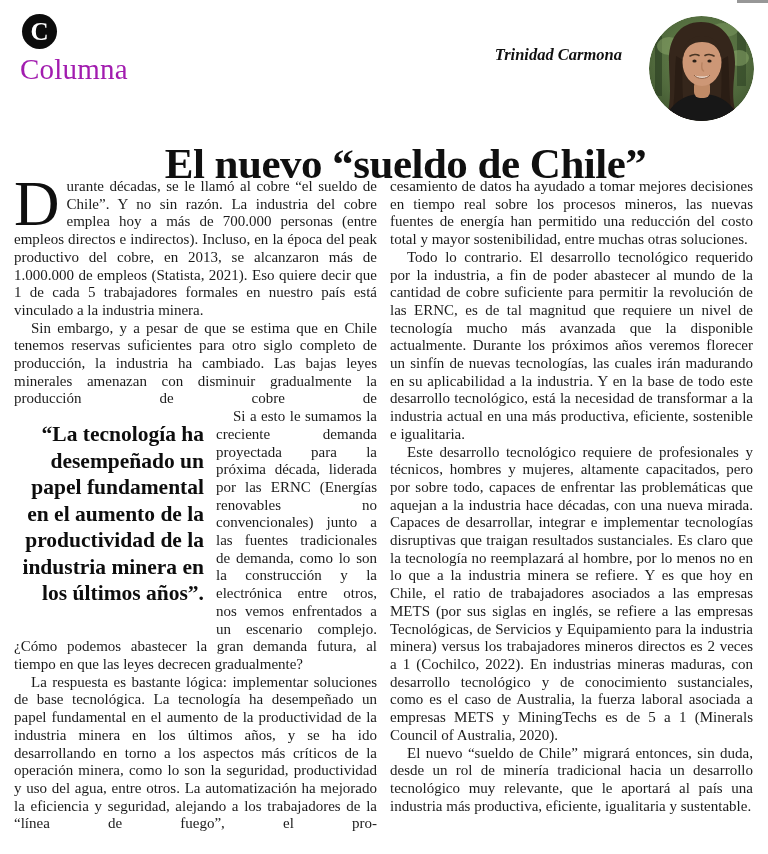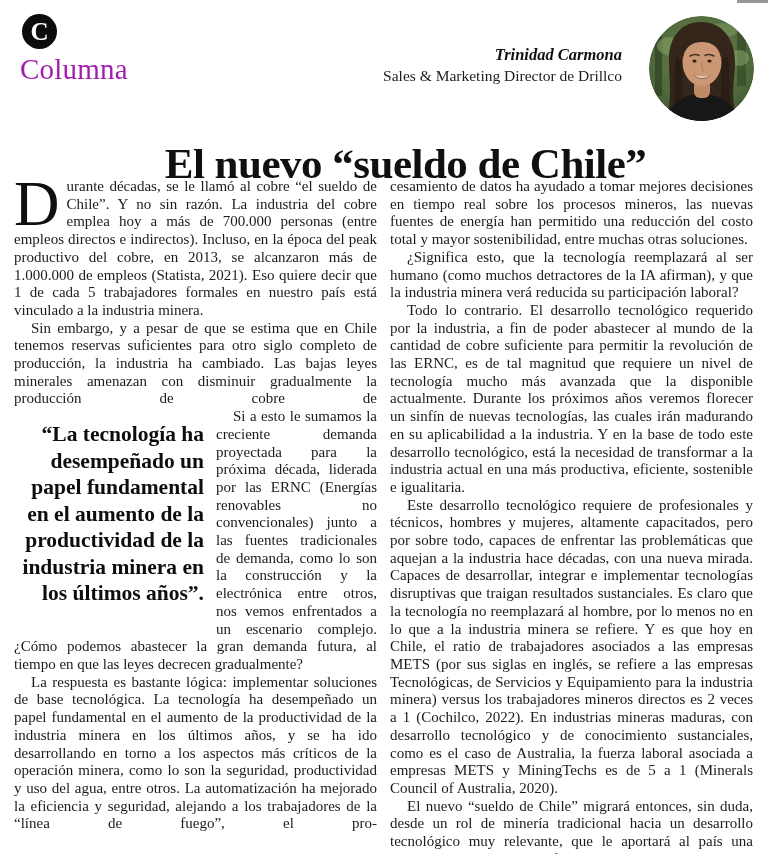--- a/index.html
+++ b/index.html
@@ -35,21 +35,20 @@
   <div class="topline"></div>
 
   <div class="header">
     <div class="logo">
       <span>C</span>
     </div>
     <div class="section-label">Columna</div>
 
     <div class="author">
       <div class="author-name">Trinidad Carmona</div>
-      <div class="author-title">Sales &amp; Marketing Director de Drillco</div>
     </div>
 
     <div class="avatar">
       <svg width="105" height="105" viewBox="0 0 105 105">
         <defs>
           <radialGradient id="bgGrad" cx="50%" cy="40%" r="75%">
             <stop offset="0%" stop-color="#6d8a52"></stop>
             <stop offset="60%" stop-color="#50693c"></stop>
             <stop offset="100%" stop-color="#394d2a"></stop>
           </radialGradient>
@@ -100,19 +99,18 @@
       <p class="fulljust">Sin embargo, y a pesar de que se estima que en Chile tenemos reservas suficientes para otro siglo completo de producción, la industria ha cambiado. Las bajas leyes minerales amenazan con disminuir gradualmente la producción de cobre de</p>
       <div>
         <aside class="pullquote">“La tecnología ha desempeñado un papel fundamental en el aumento de la productividad de la industria minera en los últimos años”.</aside>
         <p>Si a esto le sumamos la creciente demanda proyectada para la próxima década, liderada por las ERNC (Energías renovables no convencionales) junto a las fuentes tradicionales de demanda, como lo son la construcción y la electrónica entre otros, nos vemos enfrentados a un escenario complejo. ¿Cómo podemos abastecer la gran demanda futura, al tiempo en que las leyes decrecen gradualmente?</p>
       </div>
       <p class="fulljust">La respuesta es bastante lógica: implementar soluciones de base tecnológica. La tecnología ha desempeñado un papel fundamental en el aumento de la productividad de la industria minera en los últimos años, y se ha ido desarrollando en torno a los aspectos más críticos de la operación minera, como lo son la seguridad, productividad y uso del agua, entre otros.  La automatización ha mejorado la eficiencia y seguridad, alejando a los trabajadores de la “línea de fuego”, el pro-</p>
     </div>
 
     <div class="col">
       <p class="noindent">cesamiento de datos ha ayudado a tomar mejores decisiones en tiempo real sobre los procesos mineros, las nuevas fuentes de energía han permitido una reducción del costo total y mayor sostenibilidad, entre muchas otras soluciones.</p>
-      <p>¿Significa esto, que la tecnología reemplazará al ser humano (como muchos detractores de la IA afirman), y que la industria minera verá reducida su participación laboral?</p>
       <p>Todo lo contrario. El desarrollo tecnológico requerido por la industria, a fin de poder abastecer al mundo de la cantidad de cobre suficiente para permitir la revolución de las ERNC, es de tal magnitud que requiere un nivel de tecnología mucho más avanzada que la disponible actualmente. Durante los próximos años veremos florecer un sinfín de nuevas tecnologías, las cuales irán madurando en su aplicabilidad a la industria. Y en la base de todo este desarrollo tecnológico, está la necesidad de transformar a la industria actual en una más productiva, eficiente, sostenible e igualitaria.</p>
       <p>Este desarrollo tecnológico requiere de profesionales y técnicos, hombres y mujeres, altamente capacitados, pero por sobre todo, capaces de enfrentar las problemáticas que aquejan a la industria hace décadas, con una nueva mirada. Capaces de desarrollar, integrar e implementar tecnologías disruptivas que traigan resultados sustanciales. Es claro que la tecnología no reemplazará al hombre, por lo menos no en lo que a la industria minera se refiere. Y es que hoy en Chile, el ratio de trabajadores asociados a las empresas METS (por sus siglas en inglés, se refiere a las empresas Tecnológicas, de Servicios y Equipamiento para la industria minera) versus los trabajadores mineros directos es 2 veces a 1 (Cochilco, 2022). En industrias mineras maduras, con desarrollo tecnológico y de conocimiento sustanciales, como es el caso de Australia, la fuerza laboral asociada a empresas METS y MiningTechs es de 5 a 1 (Minerals Council of Australia, 2020).</p>
       <p>El nuevo “sueldo de Chile” migrará entonces, sin duda, desde un rol de minería tradicional hacia un desarrollo tecnológico muy relevante, que le aportará al país una industria más productiva, eficiente, igualitaria y sustentable.</p>
     </div>
   </div>
 </div>
 
 </body></html>

